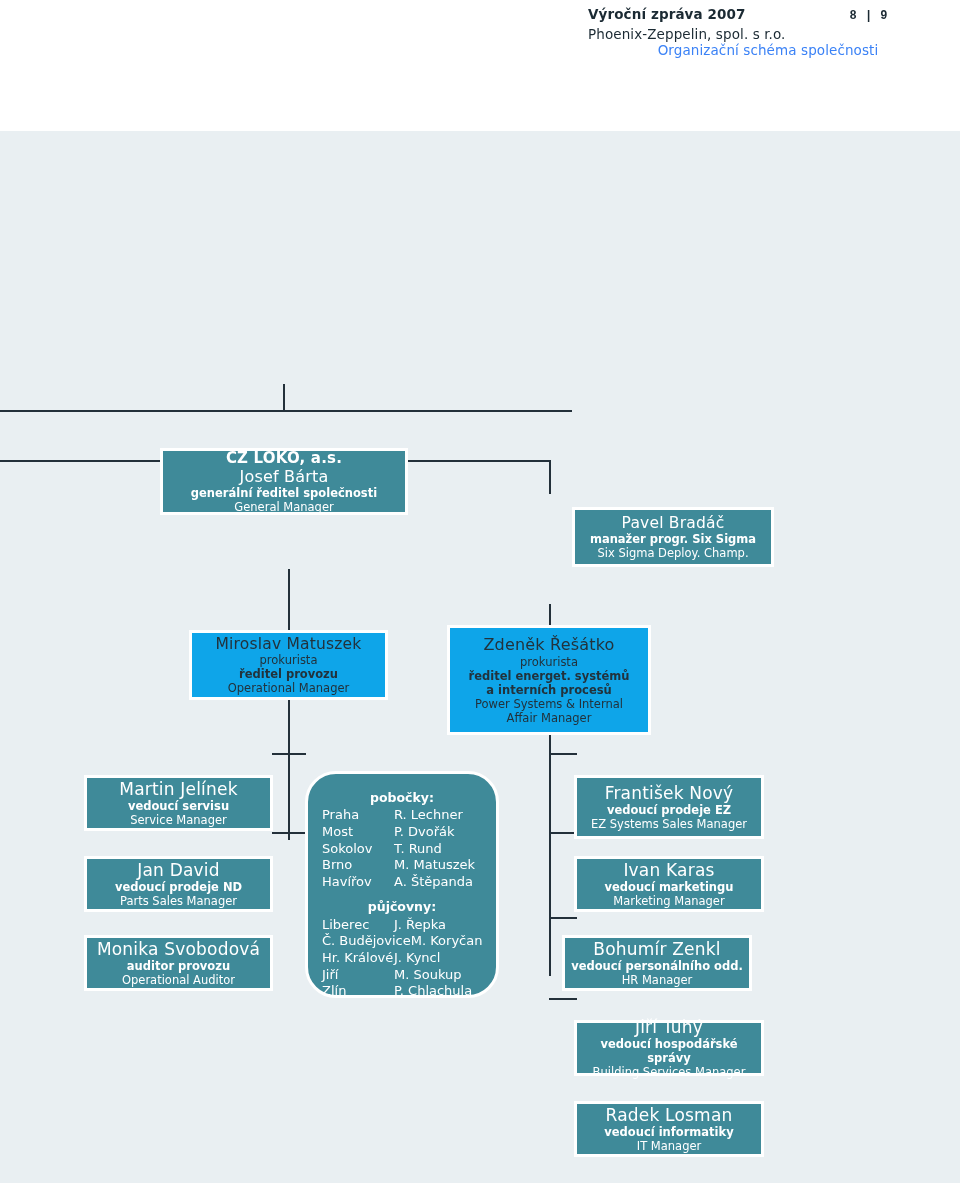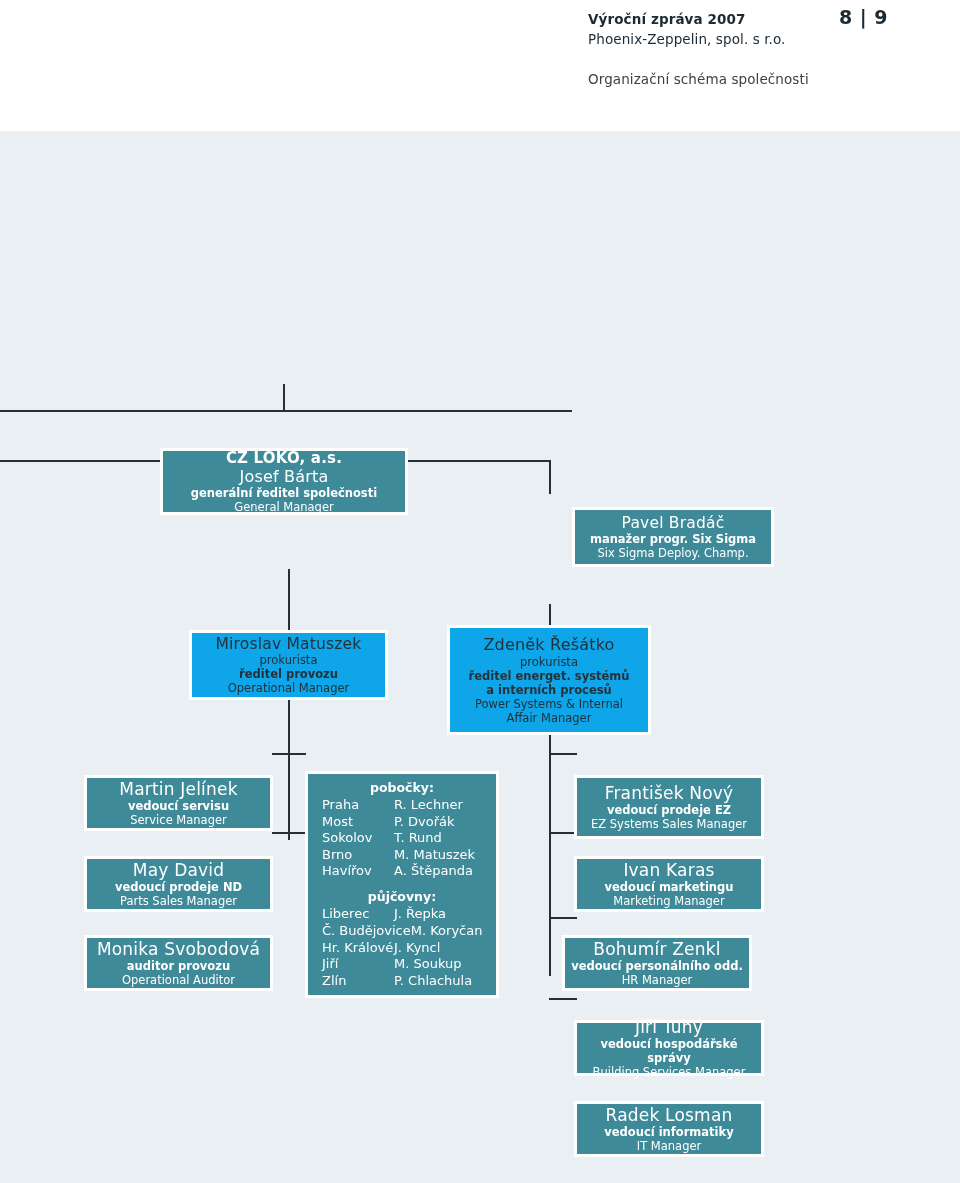--- a/index.html
+++ b/index.html
@@ -33,36 +33,38 @@
     justify-content: space-between;
     align-items: baseline;
     width: 300px;
   }
   #hdr-report-title {
     font-size: 13.5px;
     font-weight: bold;
     color: #1b2a33;
   }
   #hdr-page-numbers {
-    font-size: 19px;
+    font-size: 12px;
     font-weight: bold;
     color: #1b2a33;
     letter-spacing: 0.5px;
+    font-family: Liberation Mono, monospace;
   }
   #hdr-company {
     font-size: 13.5px;
     font-weight: normal;
     color: #1b2a33;
     margin-top: 3px;
   }
   #hdr-section {
     font-size: 13.5px;
     font-weight: normal;
-    color: #404040;
-    margin-top: 24px;
+    color: #3b82f6;
+    margin-top: 0;
+    text-align: center;
   }
 
   
   #chart-panel {
     position: absolute;
     left: 0;
     top: 131px;
     width: 960px;
     height: 1052px;
     background: #e9eff2;
@@ -123,21 +125,21 @@
   #node-ops       { left: 189px; top: 499px; width: 199px; height: 70px; }
   #node-ops .nm   { font-size: 15.5px; }
 
   #node-power     { left: 447px; top: 494px; width: 204px; height: 110px; }
   #node-power .nm { font-size: 16px; }
 
   #node-service   { left: 84px; top: 644px; width: 189px; height: 56px; }
   #node-parts     { left: 84px; top: 725px; width: 189px; height: 56px; }
   #node-auditor   { left: 84px; top: 804px; width: 189px; height: 56px; }
 
-  #node-branches  { left: 305px; top: 640px; width: 194px; height: 227px; justify-content: center; padding-top: 0; }
+  #node-branches  { left: 305px; top: 640px; width: 194px; height: 227px; justify-content: space-between; padding-top: 16px; border-radius: 31px; }
 
   #node-ez        { left: 574px; top: 644px; width: 190px; height: 64px; }
   #node-marketing { left: 574px; top: 725px; width: 190px; height: 56px; }
   #node-hr        { left: 562px; top: 804px; width: 190px; height: 56px; }
   #node-building  { left: 574px; top: 889px; width: 190px; height: 56px; }
   #node-it        { left: 574px; top: 970px; width: 190px; height: 56px; }
 
   
   .grp-title {
     font-size: 12.5px;
@@ -229,21 +231,21 @@
     <div class="en">Affair Manager</div>
   </div>
 
   <div class="node" id="node-service">
     <div class="nm">Martin Jelínek</div>
     <div class="role">vedoucí servisu</div>
     <div class="en">Service Manager</div>
   </div>
 
   <div class="node" id="node-parts">
-    <div class="nm">May David</div>
+    <div class="nm">Jan David</div>
     <div class="role">vedoucí prodeje ND</div>
     <div class="en">Parts Sales Manager</div>
   </div>
 
   <div class="node" id="node-auditor">
     <div class="nm">Monika Svobodová</div>
     <div class="role">auditor provozu</div>
     <div class="en">Operational Auditor</div>
   </div>
 

